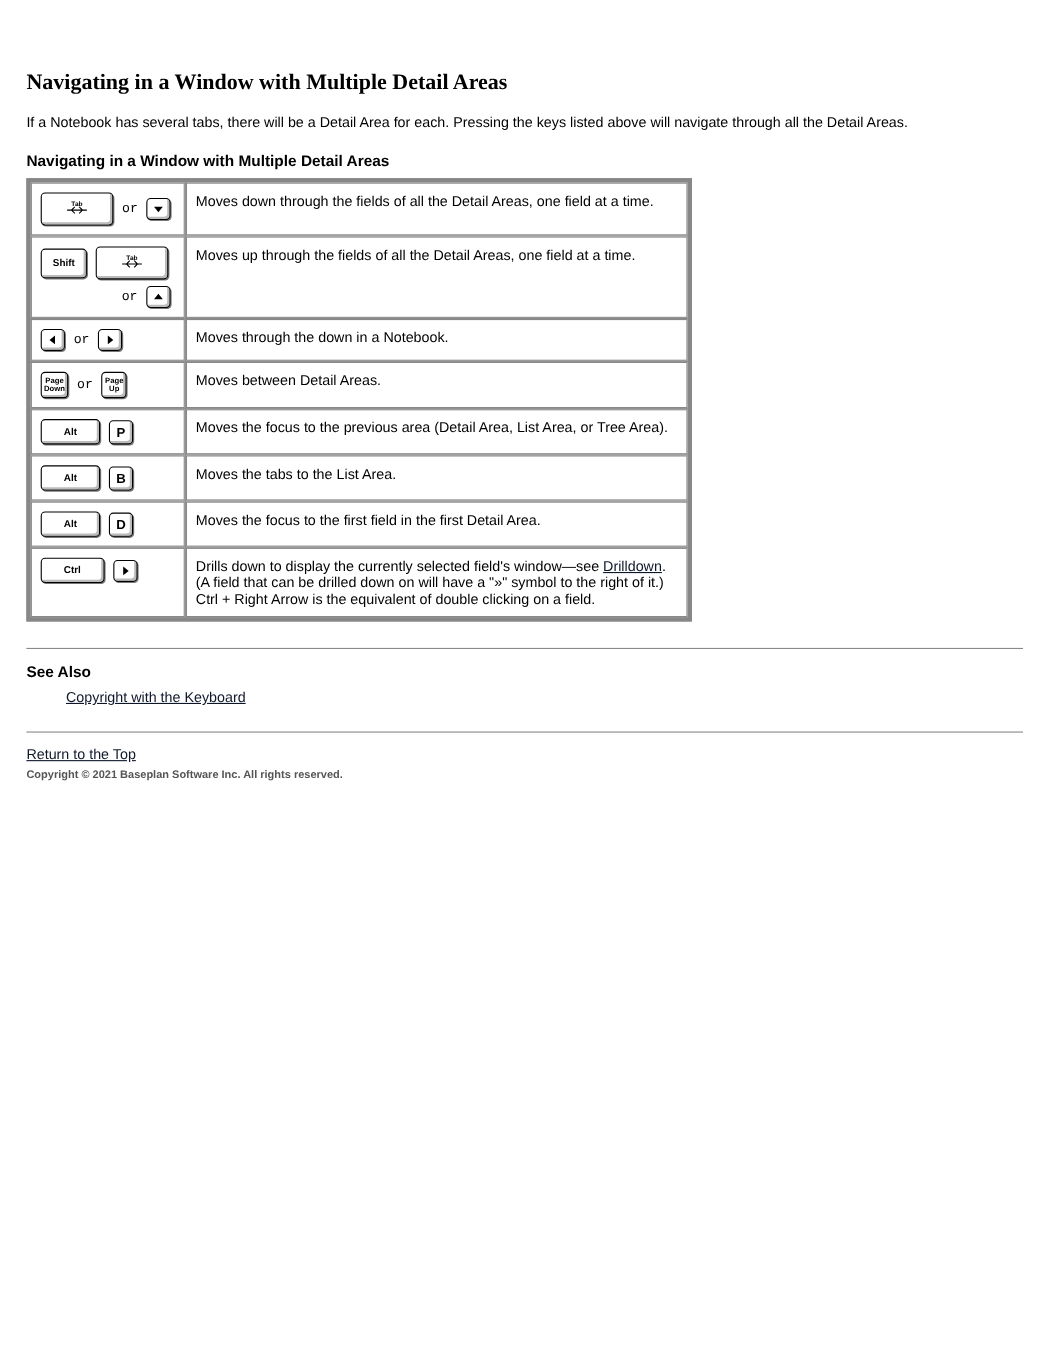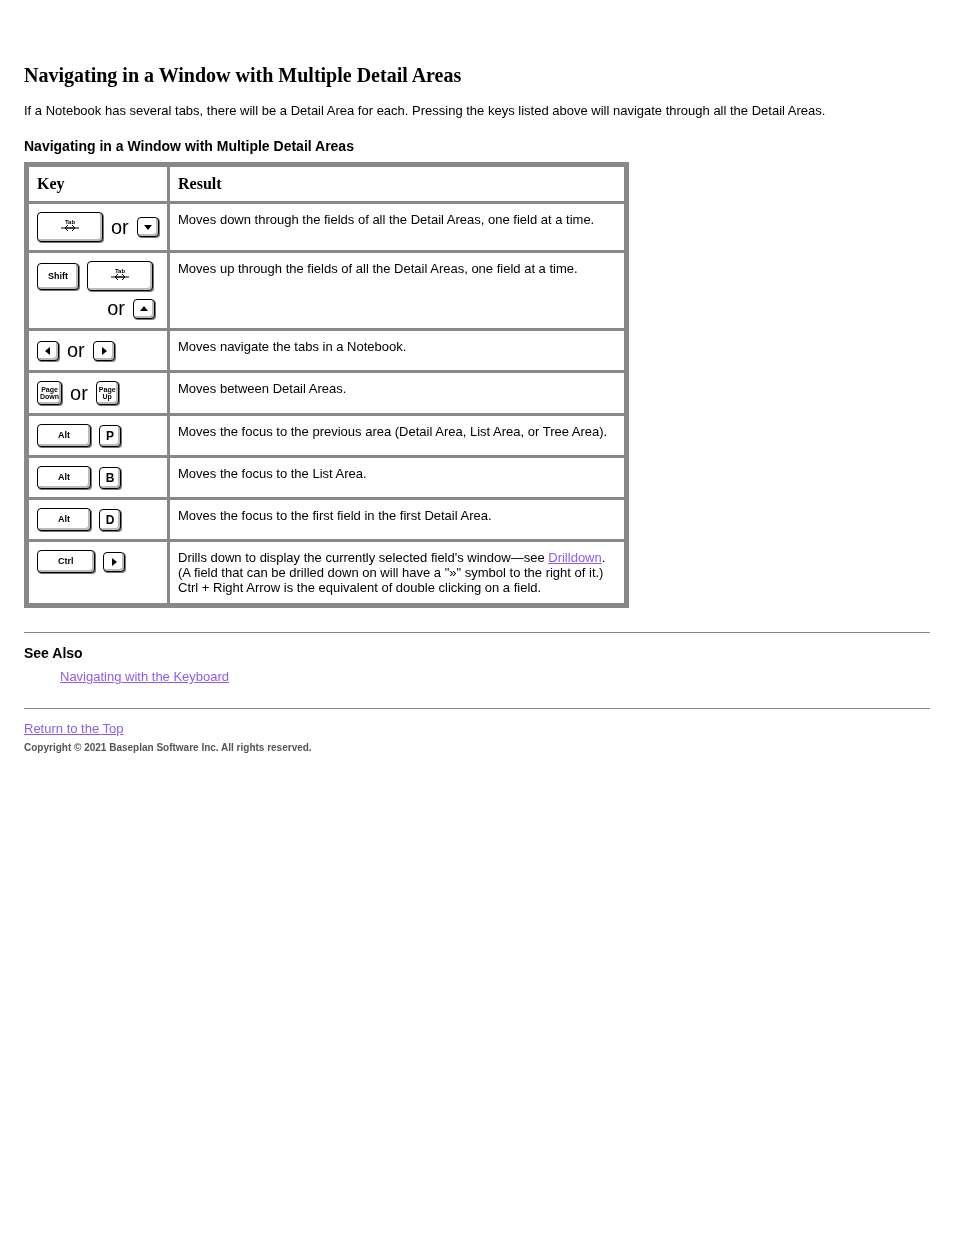--- a/index.html
+++ b/index.html
@@ -40,42 +40,42 @@
   }
   .tbl th {
     font-family: "Times New Roman", serif;
     font-size: 16px;
     font-weight: bold;
     text-align: left;
   }
   .keycell { width: 140px; }
   .keyrow { display: flex; align-items: center; gap: 8px; margin-bottom: 6px; }
   .keyrow:last-child { margin-bottom: 0; }
-  .or { font-family: Liberation Sans, sans-serif; font-size: 20px; }
+  .or { font-family: Liberation Mono, monospace; font-size: 12px; }
   .key {
     background: #fff;
     border: 1px solid #000;
     border-radius: 4px;
     box-shadow: 1px 1px 0 #777, inset -2px -2px 0 #bbb;
     font-size: 9px;
     font-weight: bold;
     text-align: center;
     padding: 4px 2px;
     min-width: 22px;
     display: inline-flex;
     align-items: center;
     justify-content: center;
     line-height: 1;
     color: #000;
     user-select: none;
   }
   .key.wide { min-width: 34px; padding: 6px 20px; }
   .key.wider { min-width: 42px; padding: 8px 4px; }
   .key svg { display: block; }
-  a { color: #8b5cf6; text-decoration: underline; }
+  a { color: #0f172a; text-decoration: underline; }
   hr {
     border: none;
     border-top: 1px solid #888;
     margin: 24px 0 12px 0;
   }
   .see-also strong { font-size: 14px; }
   .see-also { margin: 10px 0; }
   .see-also .links { margin: 8px 0 0 36px; }
   .footer { margin-top: 6px; font-size: 10px; color: #555; font-weight: bold; }
 </style>
@@ -83,24 +83,20 @@
 <body>
 
 <h2>Navigating in a Window with Multiple Detail Areas</h2>
 
 <p>If a Notebook has several tabs, there will be a Detail Area for each. Pressing the keys listed above will navigate through all the Detail Areas.</p>
 
 <h3>Navigating in a Window with Multiple Detail Areas</h3>
 
 <table class="tbl">
   <tbody>
-      <tr>
-    <th class="keycell">Key</th>
-    <th>Result</th>
-  </tr>
 
   <tr>
     <td class="keycell">
       <div class="keyrow">
         <span class="key wide">
           <svg width="24" height="16" viewBox="0 0 24 16">
                 <text x="12" y="5" text-anchor="middle" font-size="6" font-weight="bold">Tab</text>
                 <path d="M3 11 h14 M14 8 l3 3 -3 3 M21 11 h-14 M10 14 l-3 -3 3 -3" stroke="#000" stroke-width="1" fill="none" transform="translate(0,-2)"></path>
               </svg>
         </span>
@@ -147,21 +143,21 @@
               </svg>
         </span>
         <span class="or">or</span>
         <span class="key">
           <svg width="10" height="10" viewBox="0 0 10 10">
                 <polygon points="8,5 3,1 3,9" fill="#000"></polygon>
               </svg>
         </span>
       </div>
     </td>
-    <td>Moves navigate the tabs in a Notebook.</td>
+    <td>Moves through the down in a Notebook.</td>
   </tr>
 
   <tr>
     <td class="keycell">
       <div class="keyrow">
         <span class="key" style="font-size:7px;line-height:1;">Page<br>Down</span>
         <span class="or">or</span>
         <span class="key" style="font-size:7px;line-height:1;">Page<br>Up</span>
       </div>
     </td>
@@ -179,21 +175,21 @@
   </tr>
 
 
   <tr>
     <td class="keycell">
       <div class="keyrow">
         <span class="key wide">Alt</span>
         <span class="key" style="font-size:12px;">B</span>
       </div>
     </td>
-    <td>Moves the focus to the List Area.</td>
+    <td>Moves the tabs to the List Area.</td>
   </tr>
 
   <tr>
     <td class="keycell">
       <div class="keyrow">
         <span class="key wide">Alt</span>
         <span class="key" style="font-size:12px;">D</span>
       </div>
     </td>
     <td>Moves the focus to the first field in the first Detail Area.</td>
@@ -215,21 +211,21 @@
     </td>
   </tr>
 </tbody>
   </table>
 
 <hr>
 
 <div class="see-also">
   <strong>See Also</strong>
   <div class="links">
-    <a href="#">Navigating with the Keyboard</a>
+    <a href="#">Copyright with the Keyboard</a>
   </div>
 </div>
 
 <hr>
 
 <div>
   <a href="#">Return to the Top</a>
   <div class="footer">Copyright © 2021 Baseplan Software Inc. All rights reserved.</div>
 </div>
 

